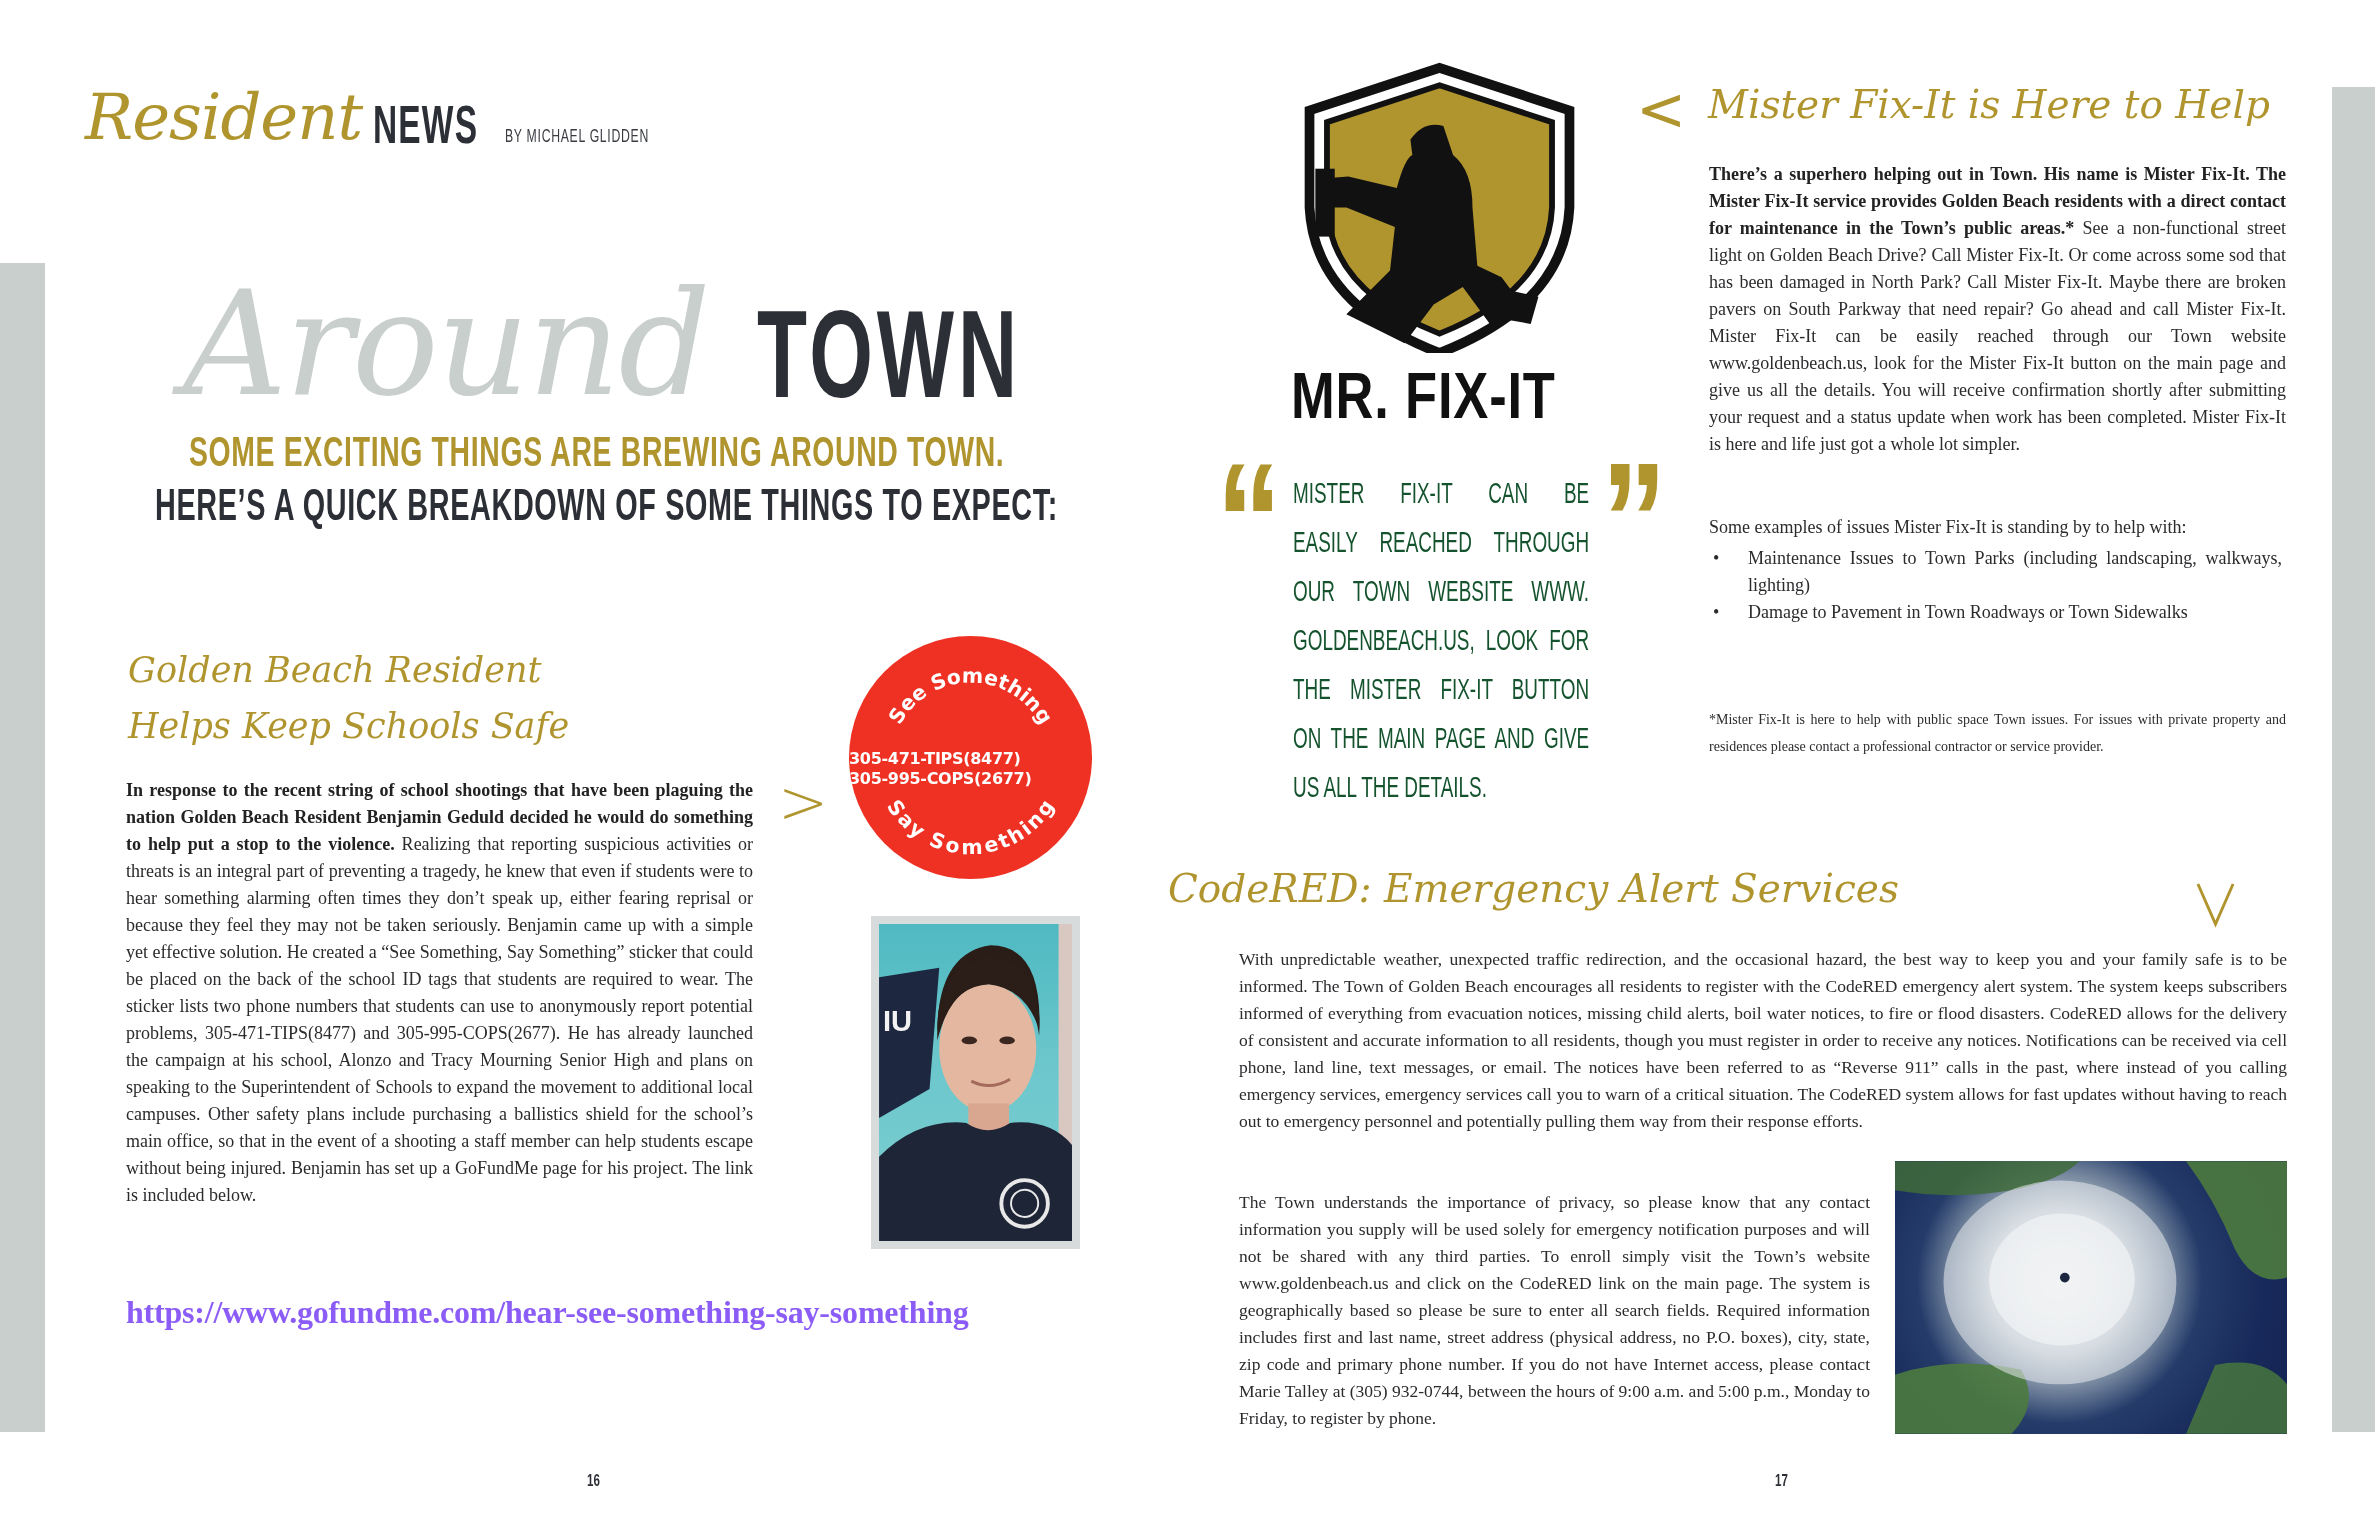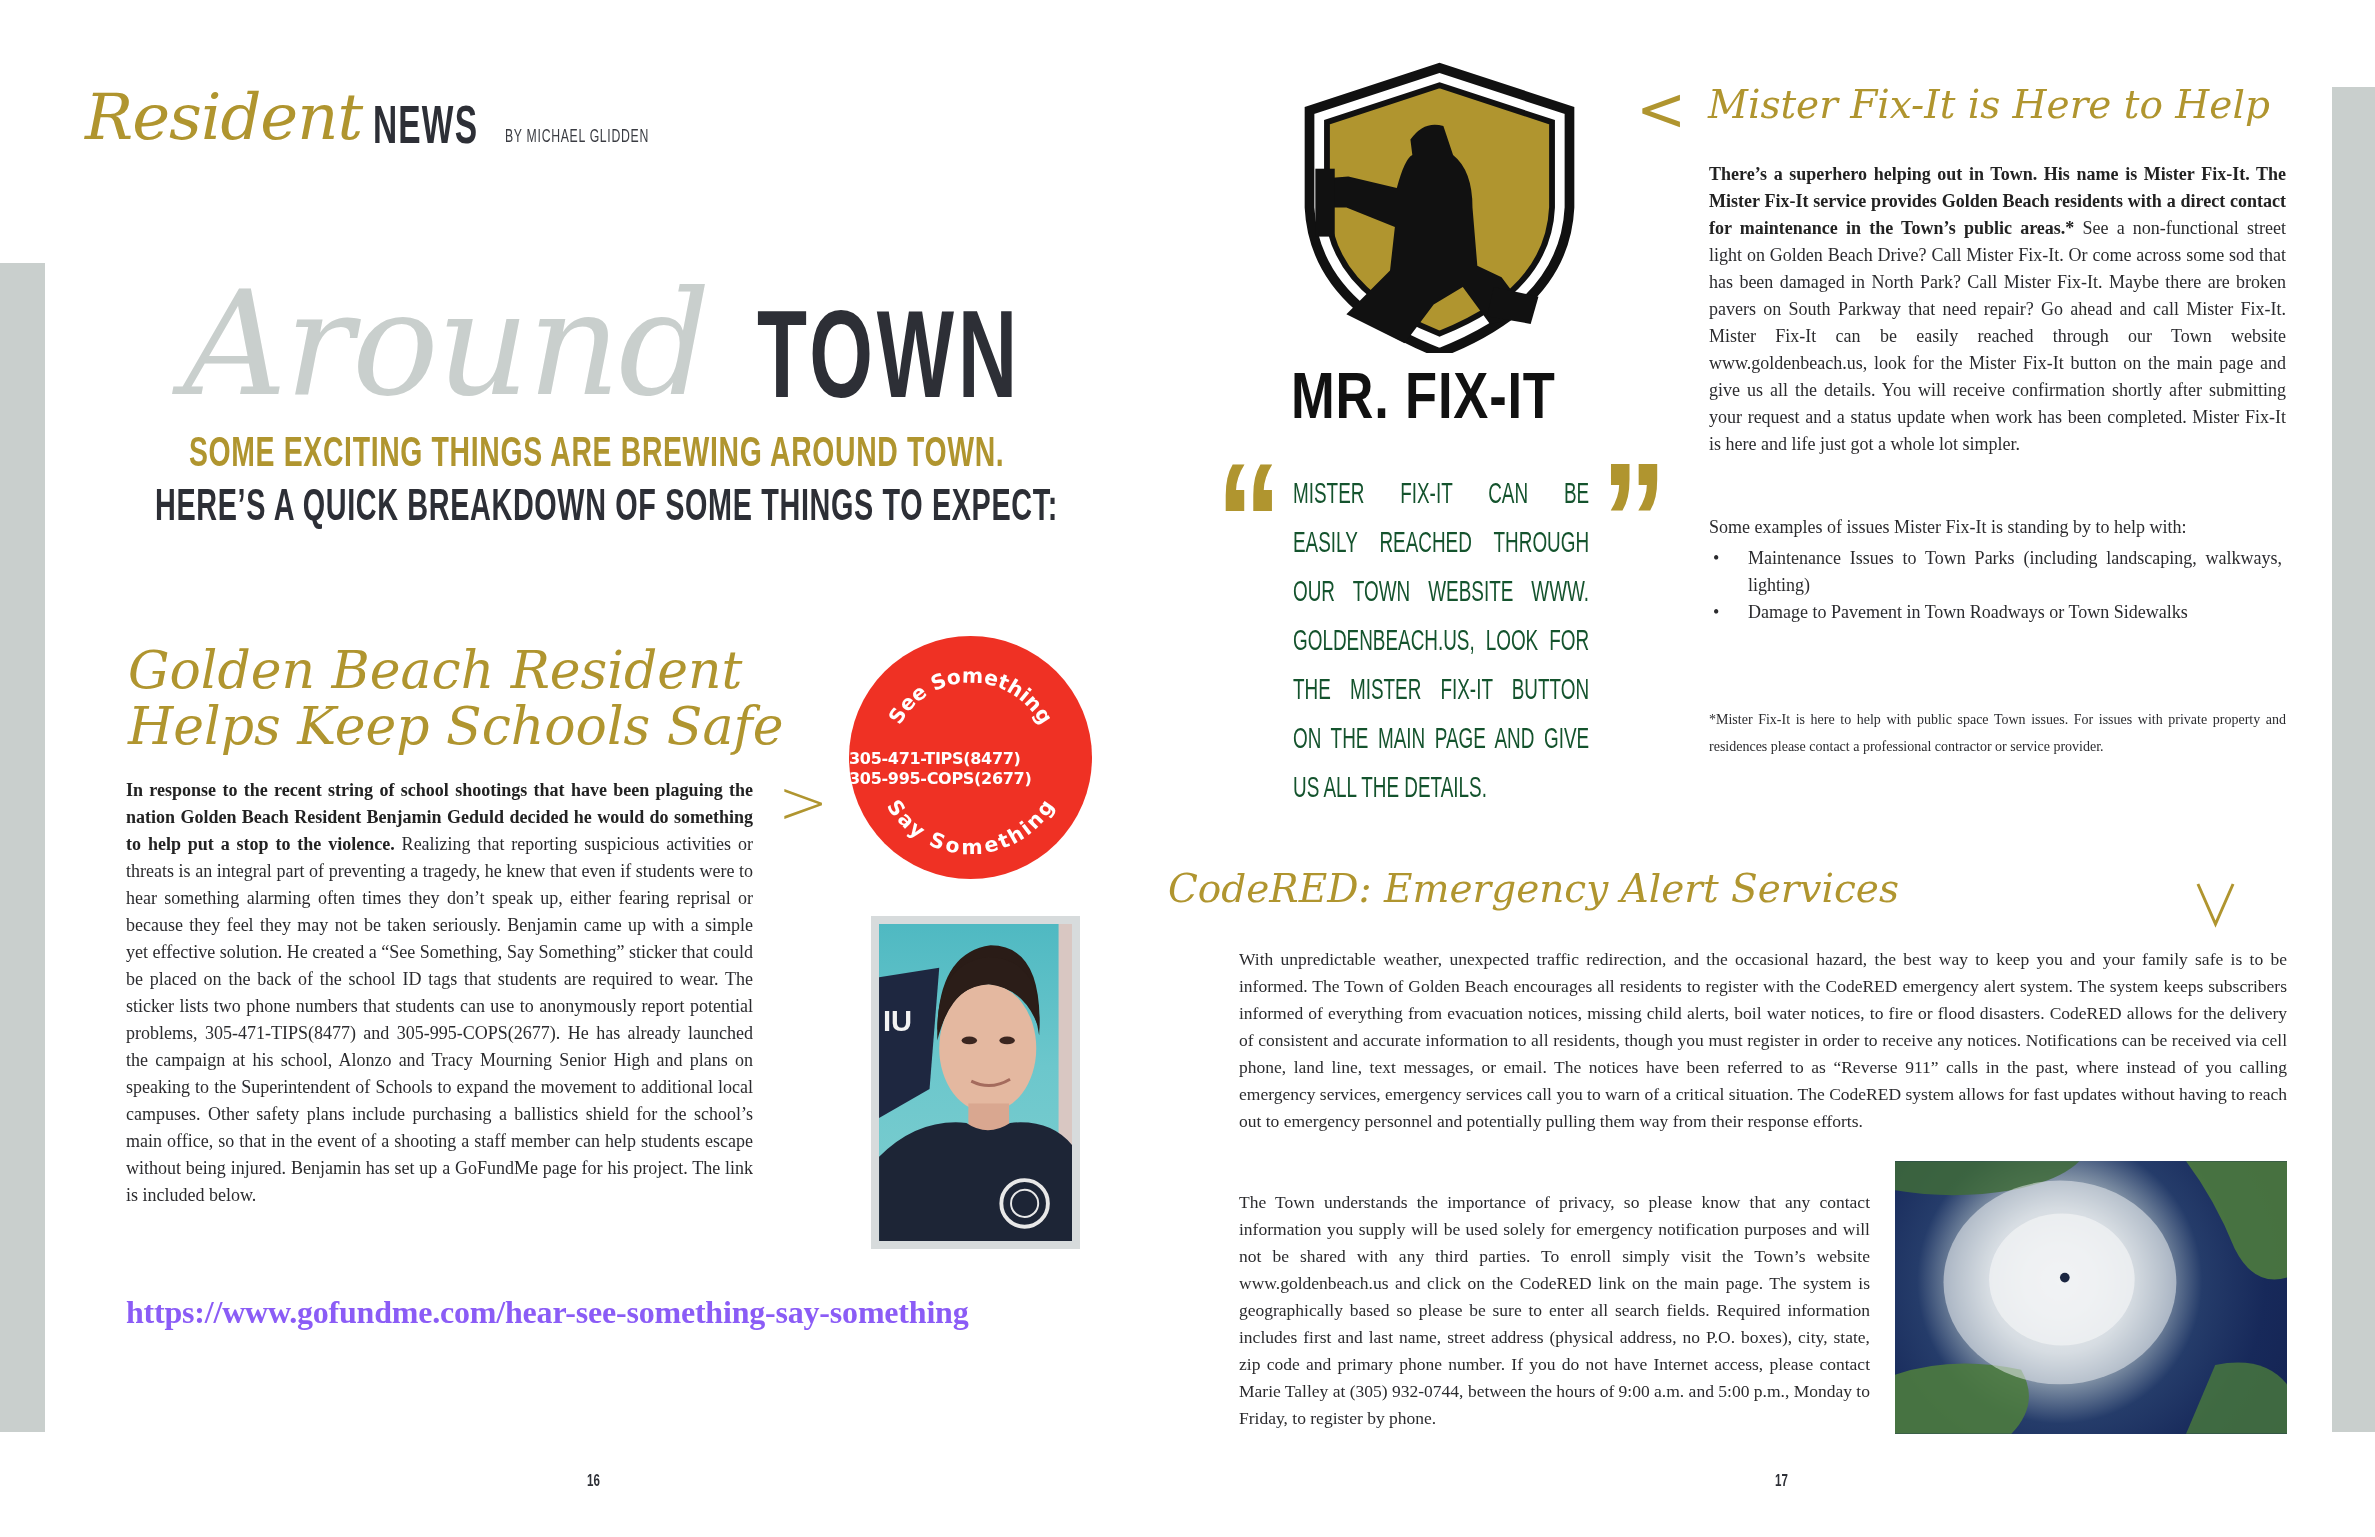--- a/index.html
+++ b/index.html
@@ -37,21 +37,21 @@
   #hdr-news { left: 373px; top: 93px; font-size: 54px; color: #2d2f36; transform: scaleX(0.62); letter-spacing: 1.9px; }
   #hdr-by { left: 505px; top: 126px; font-size: 17.5px; color: #3a3c42; font-weight: normal; transform: scaleX(0.70); letter-spacing: 1px; }
 
   
   #around { left: 157px; top: 260px; font-size: 144px; color: #c9cfcd; letter-spacing: -1.9px; margin-left: 26px; }
   #town { left: 757px; top: 283px; font-size: 124px; color: #2d2f36; transform: scaleX(0.66); letter-spacing: 5.8px; }
   #sub1 { left: 189px; top: 427px; font-size: 43px; color: #b0952f; transform: scaleX(0.66); letter-spacing: 1px; }
   #sub2 { left: 155px; top: 479px; font-size: 45px; color: #2d2f36; transform: scaleX(0.64); letter-spacing: 1px; }
 
   
-  #gb-heading { left: 128px; top: 642px; font-size: 52px; line-height: 56px; font-style: italic; }
+  #gb-heading { left: 128px; top: 642px; font-size: 35px; line-height: 56px; font-style: italic; }
   #left-body { left: 126px; top: 777px; width: 627px; }
   #arrow-right { left: 778px; top: 767px; font-size: 60px; color: #b0952f; font-family: "DejaVu Sans", sans-serif; font-weight: 200; }
   #sticker {
     left: 849px; top: 636px; width: 243px; height: 243px; border-radius: 50%;
     background: #ef3124;
     color: #fff; font-family: "DejaVu Sans", "Liberation Sans", sans-serif;
   }
   #sticker .arc { position: absolute; left: 0; top: 0; width: 243px; height: 243px; }
   #sticker .nums {
     position: absolute; left: 0; right: 0; top: 113px; text-align: left;

